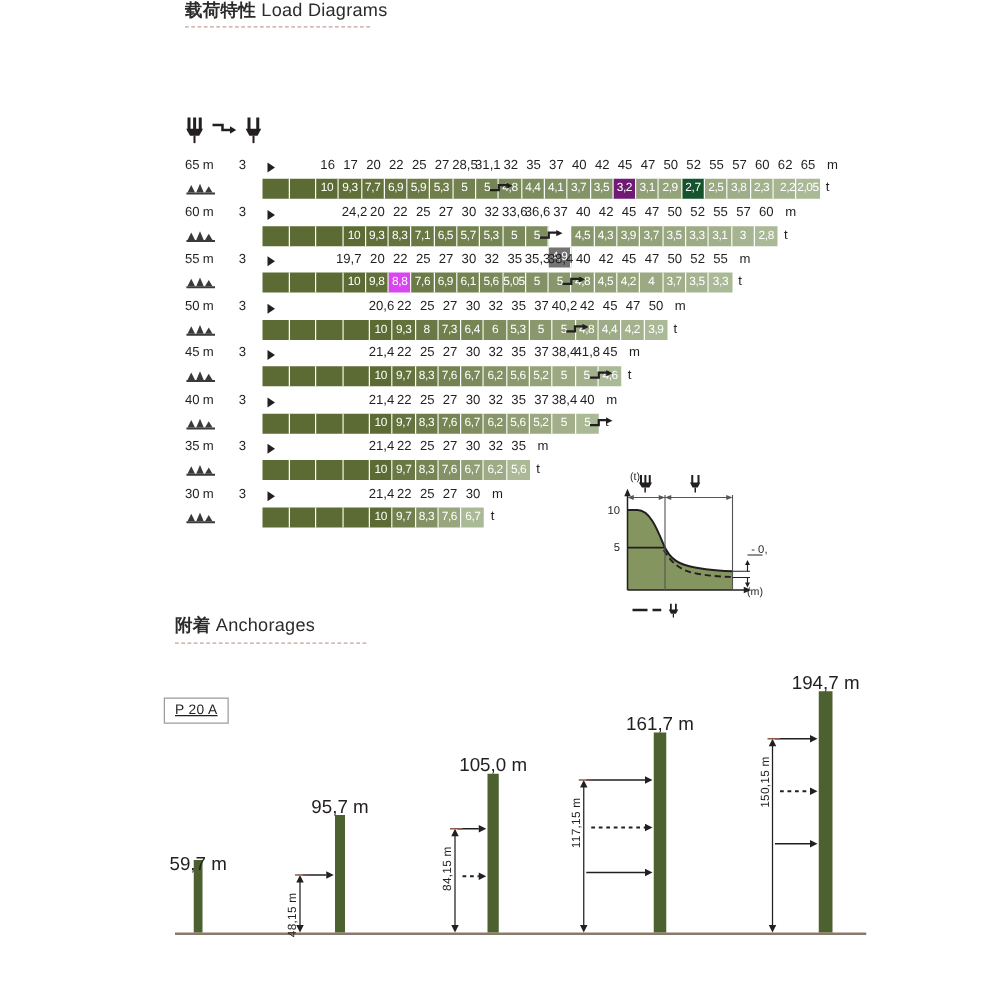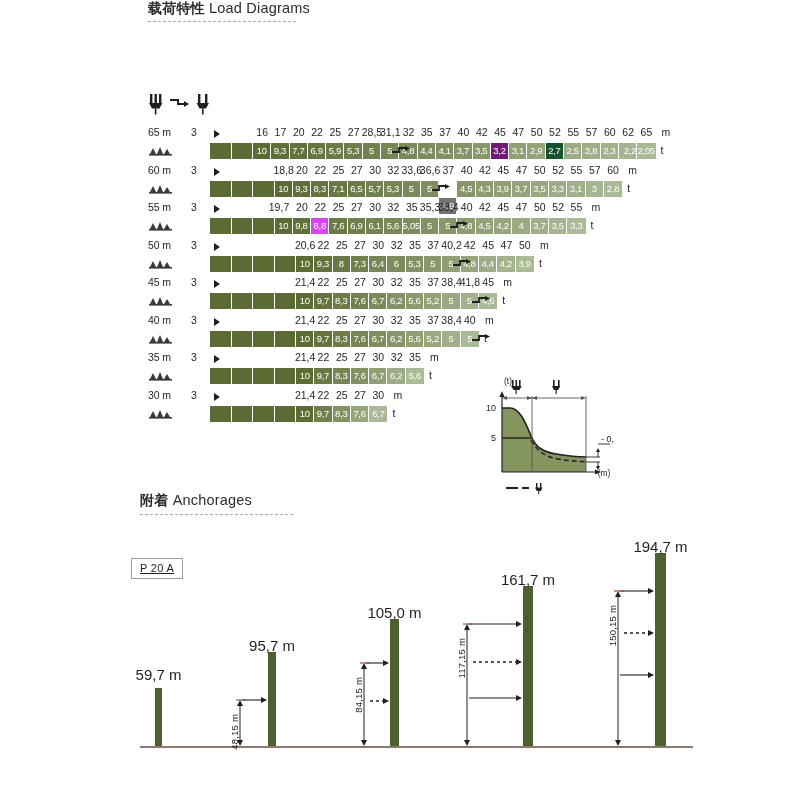--- a/index.html
+++ b/index.html
@@ -220,21 +220,21 @@
             <path d="M15 9 L18 4 L21 9 Z"></path>
             <rect x="0" y="9" width="23" height="1.6"></rect>
           </g>
         </svg>
       </div>
       <div class="lrow">
         <div class="hdr">
           <div class="lab">60 m</div>
           <div class="three">3</div>
           <div class="tri"></div>
-          <div class="tick" style="left: 135.65px;">18,8</div>
+          <div class="tick" style="left: 135.65px;">24,2</div>
           <div class="tick" style="left: 153.95px;">20</div>
           <div class="tick" style="left: 172.25px;">22</div>
           <div class="tick" style="left: 190.55px;">25</div>
           <div class="tick" style="left: 208.85px;">27</div>
           <div class="tick" style="left: 227.15px;">30</div>
           <div class="tick" style="left: 245.45px;">32</div>
           <div class="tick" style="left: 263.75px;">33,6</div>
           <div class="tick" style="left: 282.05px;">36,6</div>
           <div class="tick" style="left: 300.35px;">37</div>
           <div class="tick" style="left: 318.65px;">40</div>
@@ -640,21 +640,21 @@
   <span class="cn">附着</span>
   <span class="en">Anchorages</span>
 </div>
 <div class="sec-rule" style="left:140px;top:514px;width:153px;"></div>
 
 <div id="anch">
   <div class="p20a">P 20 A</div>
   <div class="ground"></div>
   <div id="masts-host">
       <div class="mast" style="left: 155px; width: 7px; top: 168px; height: 58px;"></div>
-      <div class="mast-top" style="left: 158.5px; top: 146px;">59,7 m</div>
+      <div class="mast-top" style="left: 158.5px; top: 163px;">59,7 m</div>
       <div class="mast" style="left: 268px; width: 8px; top: 132px; height: 94px;"></div>
       <div class="mast-top" style="left: 272px; top: 117px;">95,7 m</div>
       <svg width="50" height="230" viewBox="0 0 50 230" style="position: absolute; left: 232px; top: 0px;">
         <line x1="8" y1="184" x2="8" y2="222" stroke="#231f20" stroke-width="1"></line>
         <path d="M8,180 L5,186 L11,186 Z" fill="#231f20"></path>
         <path d="M8,226 L5,220 L11,220 Z" fill="#231f20"></path>
         <line x1="10" y1="180" x2="29" y2="180" stroke="#231f20" stroke-width="1.1"></line>
         <path d="M35,180 L29,177 L29,183 Z" fill="#231f20"></path>
         <line x1="4" y1="180" x2="14" y2="180" stroke="#8a5a4a" stroke-width="1.2"></line>
       </svg>

